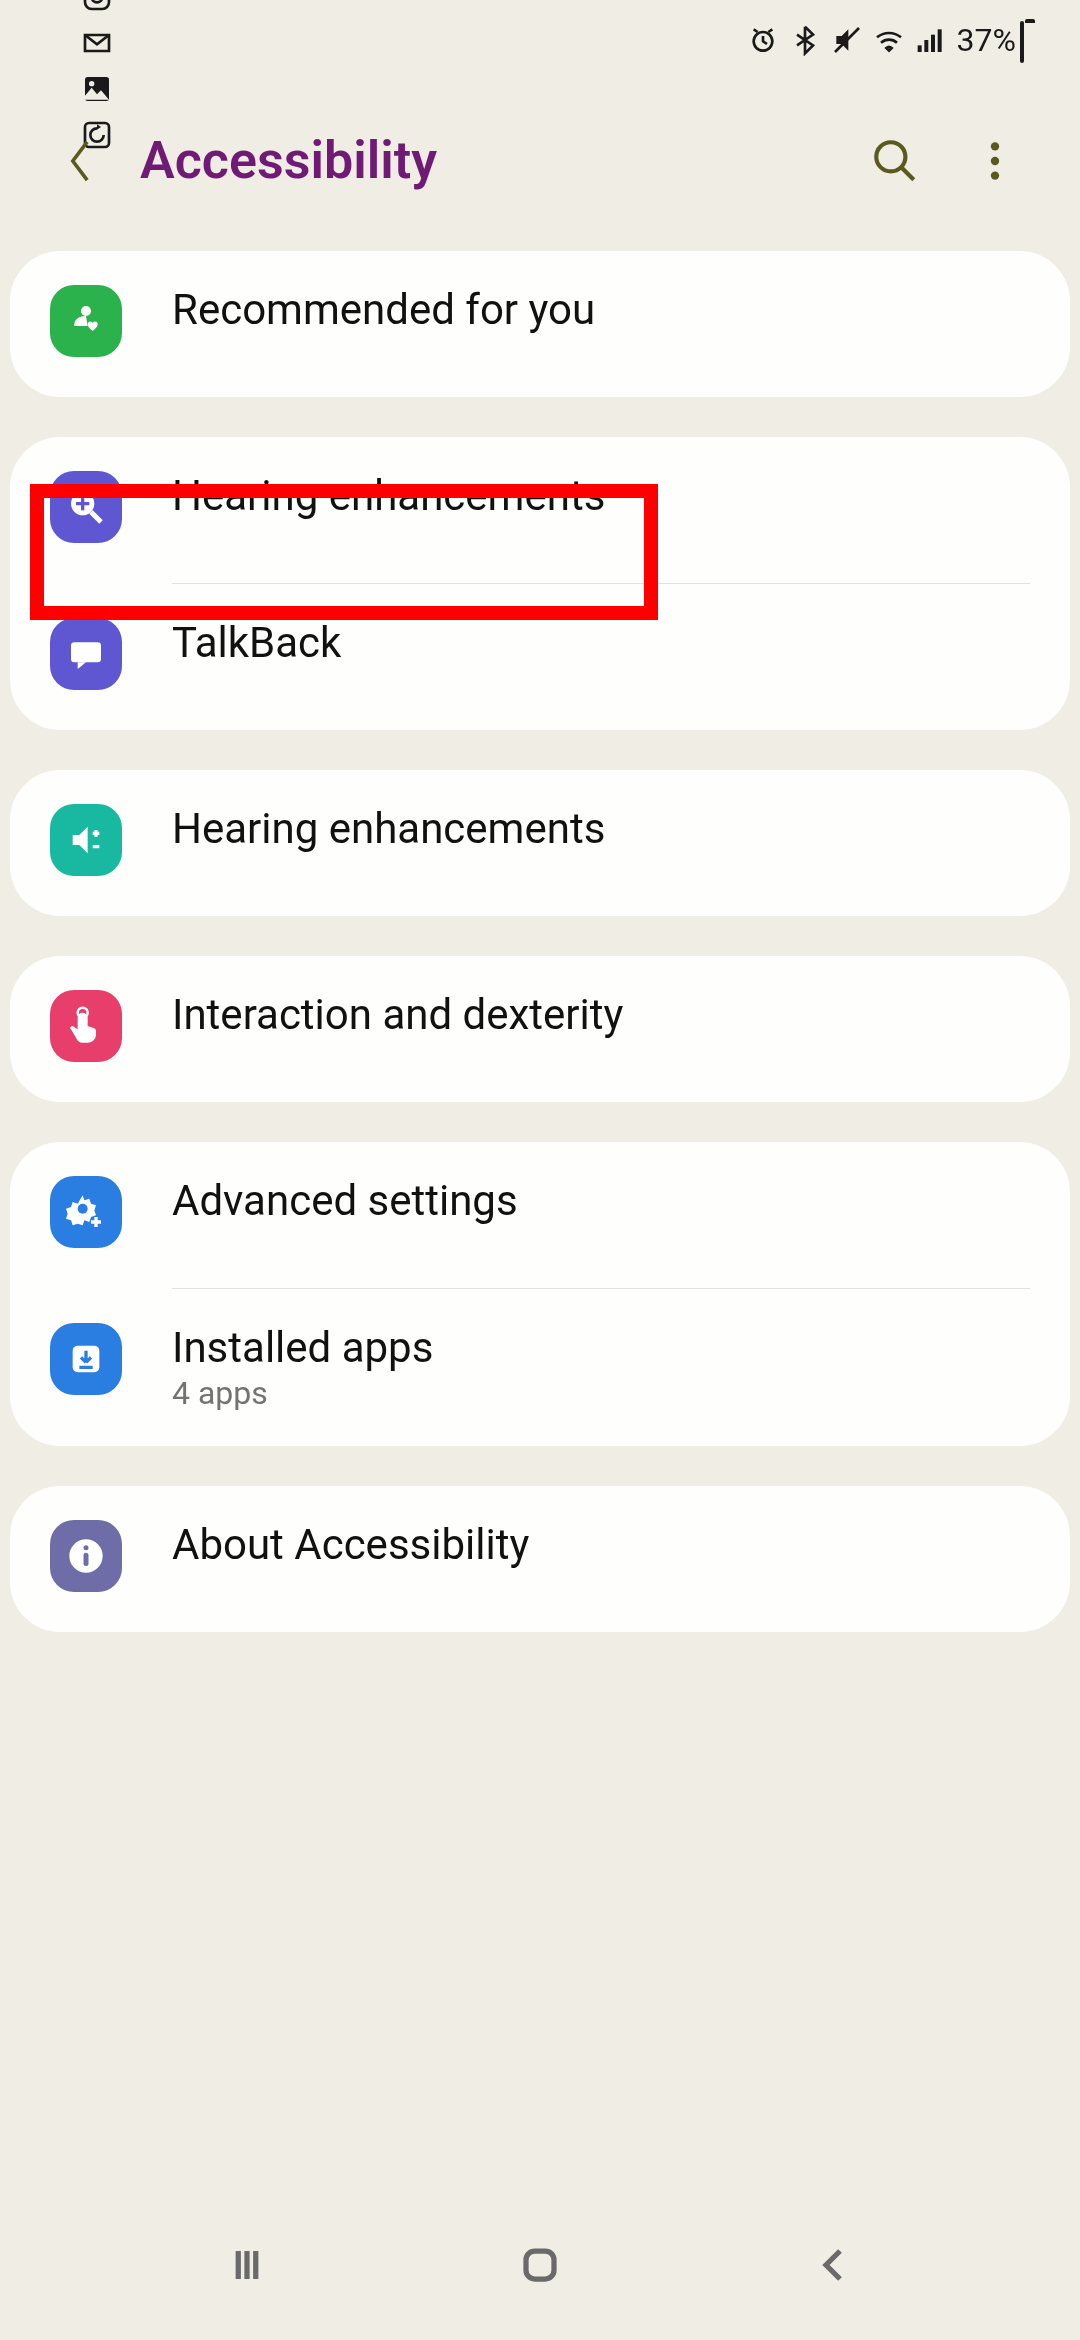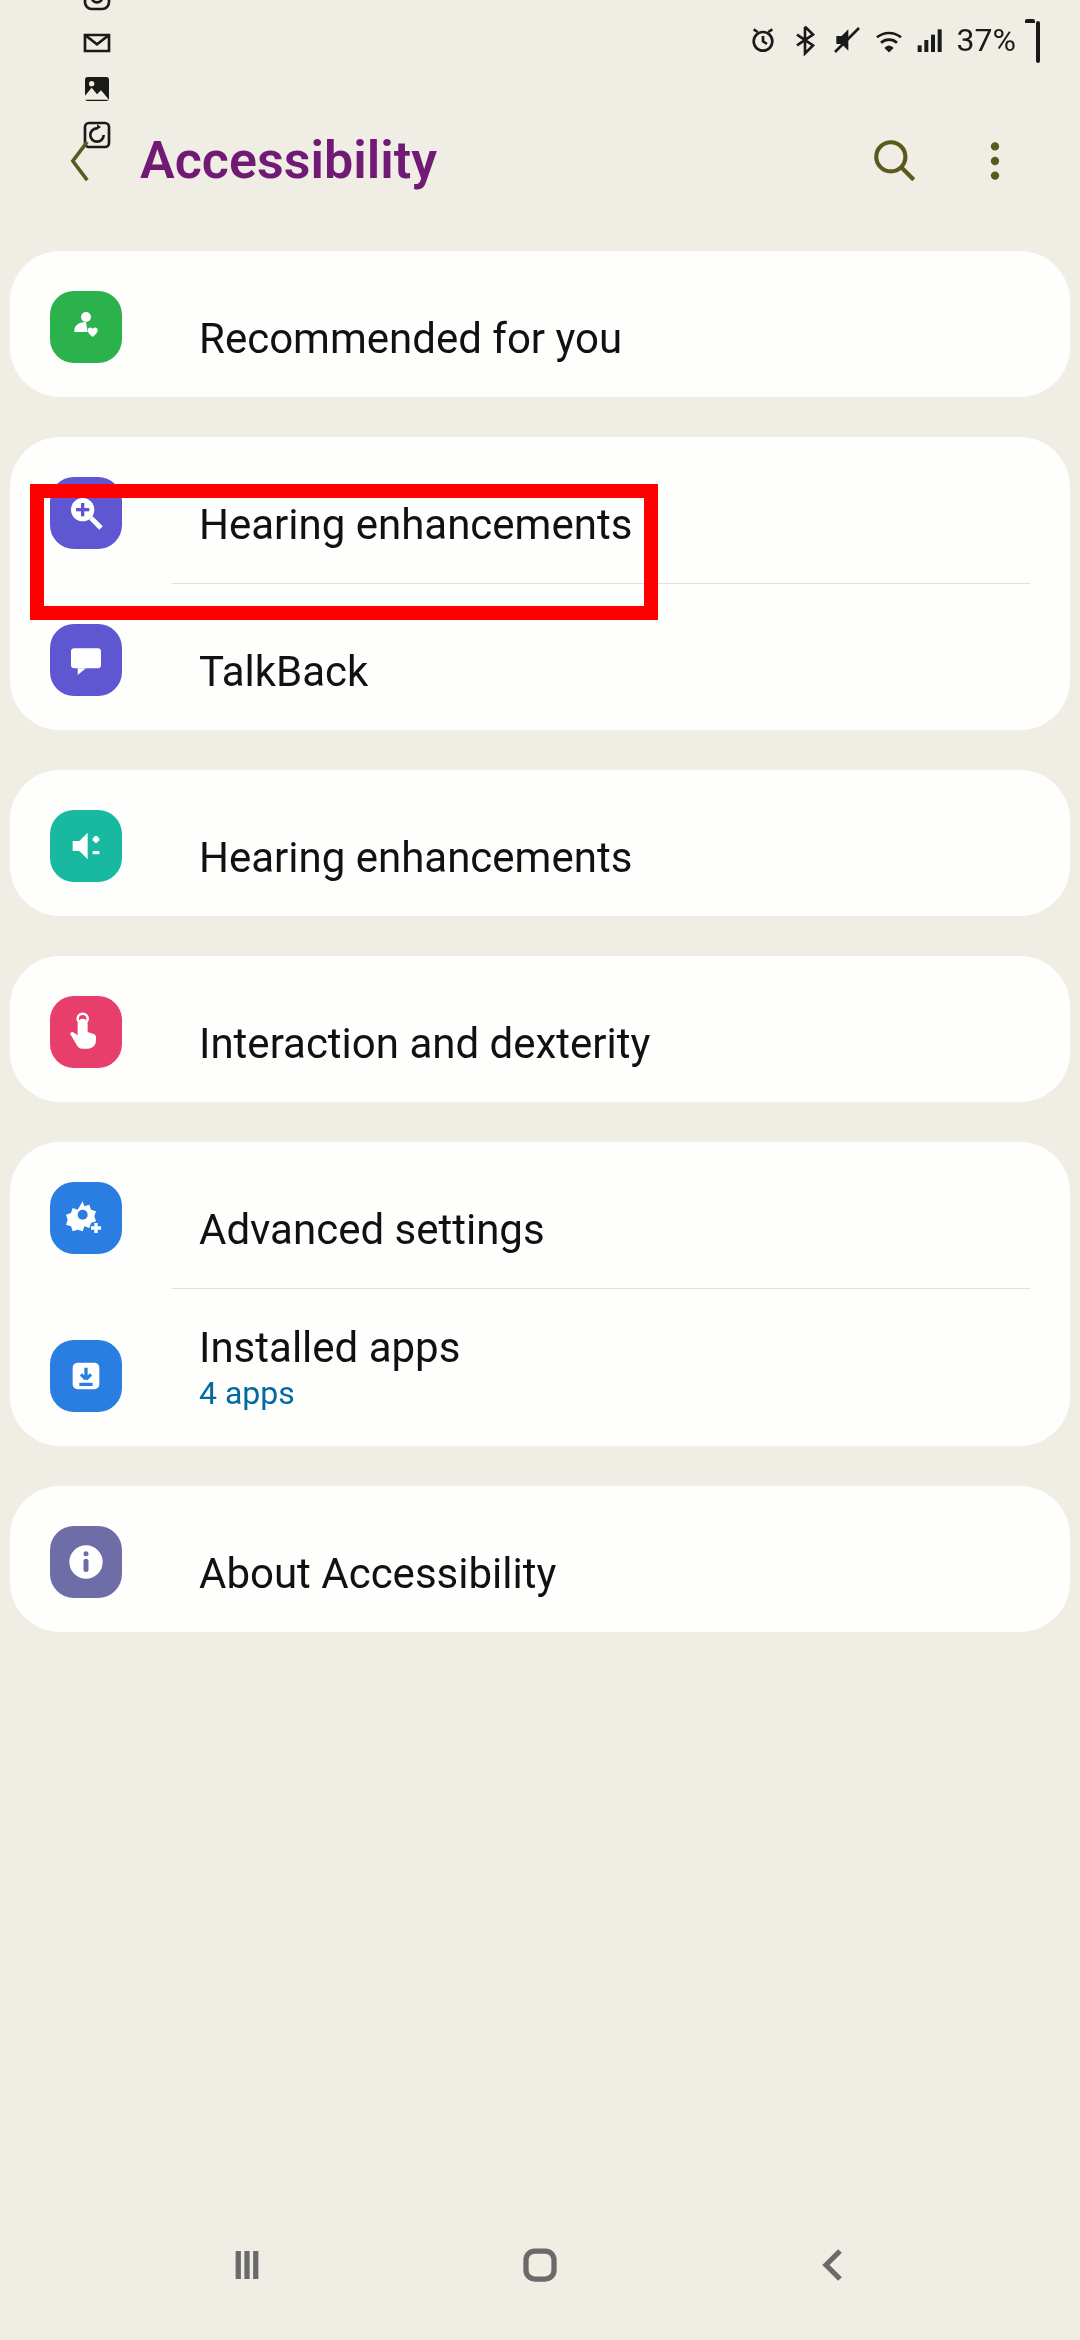--- a/index.html
+++ b/index.html
@@ -16,21 +16,21 @@
   .status-bar {
     height: 80px;
     display: flex;
     align-items: center;
     justify-content: space-between;
     padding: 0 40px 0 60px;
     font-size: 32px;
     color: #1a1a1a;
   }
   .status-left { display: flex; align-items: center; gap: 14px; flex-direction: column; }
-  .status-right { display: flex; align-items: center; gap: 10px; text-align: right; }
+  .status-right { display: flex; align-items: center; gap: 10px; }
   .clock { font-weight: 500; letter-spacing: 0.5px; margin-right: 8px; }
   .status-icon { width: 32px; height: 32px; display:flex; align-items:center; justify-content:center; }
   .status-icon svg { width: 100%; height: 100%; fill: #1a1a1a; }
   .battery-wrap { display:flex; align-items:center; gap:4px; }
   .battery-pct { font-size: 32px; }
   .battery-icon { width: 20px; height: 34px; position:relative; }
   .battery-icon::before { content:""; position:absolute; top:-4px; left:5px; width:10px; height:4px; background:#1a1a1a; border-radius:2px 2px 0 0; }
   .battery-icon .shell { width:100%; height:100%; border:2px solid #1a1a1a; border-radius:4px; position:relative; overflow:hidden; }
   .battery-icon .fill { position:absolute; bottom:0; left:0; right:0; height:37%; background:#1a1a1a; }
 
@@ -59,36 +59,35 @@
   
   .content { padding: 0 10px; }
   .card {
     background:#fefefd;
     border-radius: 50px;
     margin-bottom: 40px;
     overflow: hidden;
   }
   .row {
     display:flex;
-    align-items:flex-end;
+    align-items:flex-start;
     padding: 34px 40px;
     min-height: 146px;
     position:relative;
-    gap:27px;
   }
   .row .icon-wrap {
     width: 72px; height: 72px;
     border-radius: 24px;
     display:flex; align-items:center; justify-content:center;
     margin-right: 50px;
     flex-shrink:0;
   }
   .row .icon-wrap svg { width: 40px; height: 40px; fill:#fff; }
   .row .label { font-size: 42px; color:#111; flex:1; }
-  .row .sub { font-size: 32px; color:#0369a1; margin-top:2px; }
+  .row .sub { font-size: 32px; color:#737373; margin-top:2px; }
   .row .text-col { display:flex; flex-direction:column; }
 
   .divider {
     height:1px; background:#e2e0d8;
     margin-left: 162px; margin-right: 40px;
   }
 
   
   .bg-green { background:#2bb24c; }
   .bg-purple { background:#5f57d2; }

